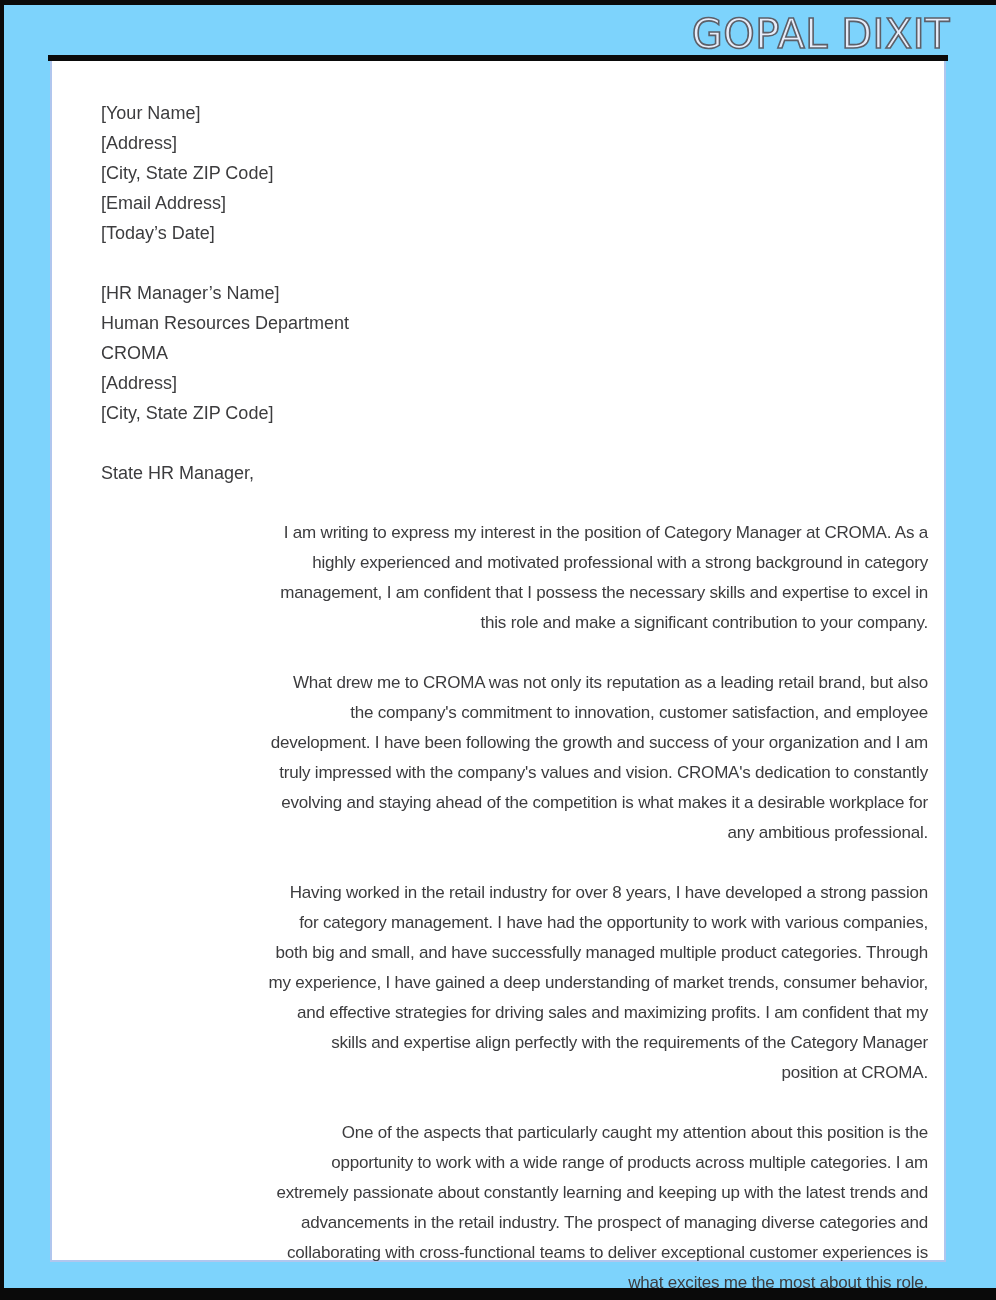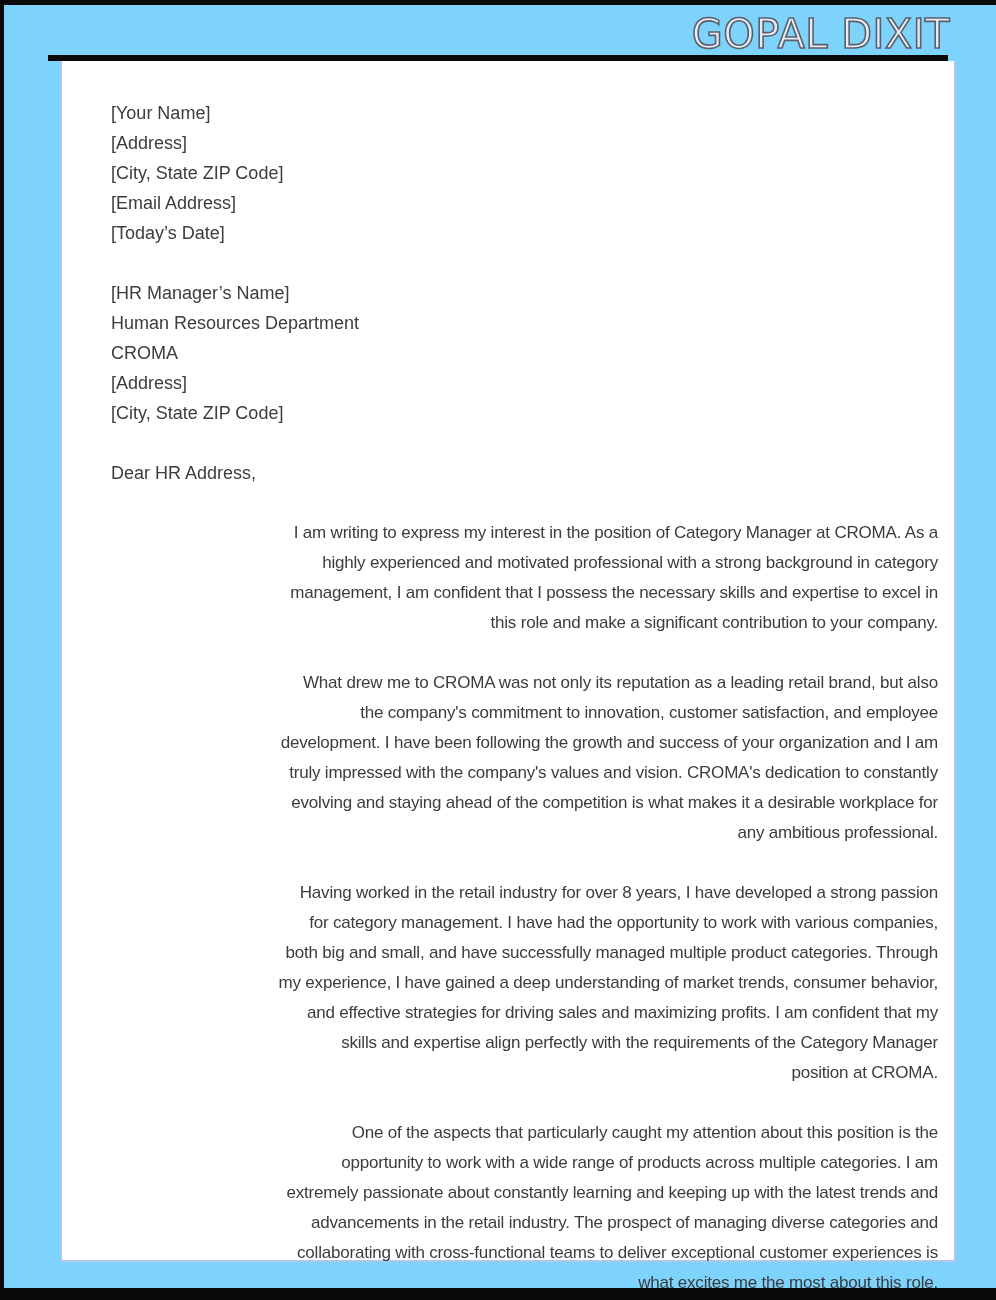--- a/index.html
+++ b/index.html
@@ -36,21 +36,21 @@
     left: 48px;
     top: 55px;
     width: 900px;
     height: 6px;
     background: #0a0a0a;
   }
 
   
   .page {
     position: absolute;
-    left: 60px;
+    left: 50px;
     top: 61px;
     width: 896px;
     height: 1201px;
     background: #ffffff;
     border-left: 2px solid #b0c6ee;
     border-right: 2px solid #b0c6ee;
     border-bottom: 2px solid #b0c6ee;
     box-sizing: border-box;
     overflow: visible;
   }
@@ -115,21 +115,21 @@
 [City, State ZIP Code]
 [Email Address]
 [Today’s Date]</div>
 
       <div class="addr-block">[HR Manager’s Name]
 Human Resources Department
 CROMA
 [Address]
 [City, State ZIP Code]</div>
 
-      <div class="salutation">Dear HR Address,</div>
+      <div class="salutation">State HR Manager,</div>
 
       <p class="para">I am writing to express my interest in the position of Category Manager at CROMA. As a
 highly experienced and motivated professional with a strong background in category
 management, I am confident that I possess the necessary skills and expertise to excel in
 this role and make a significant contribution to your company.</p>
 
       <p class="para">What drew me to CROMA was not only its reputation as a leading retail brand, but also
 the company's commitment to innovation, customer satisfaction, and employee
 development. I have been following the growth and success of your organization and I am
 truly impressed with the company's values and vision. CROMA's dedication to constantly

